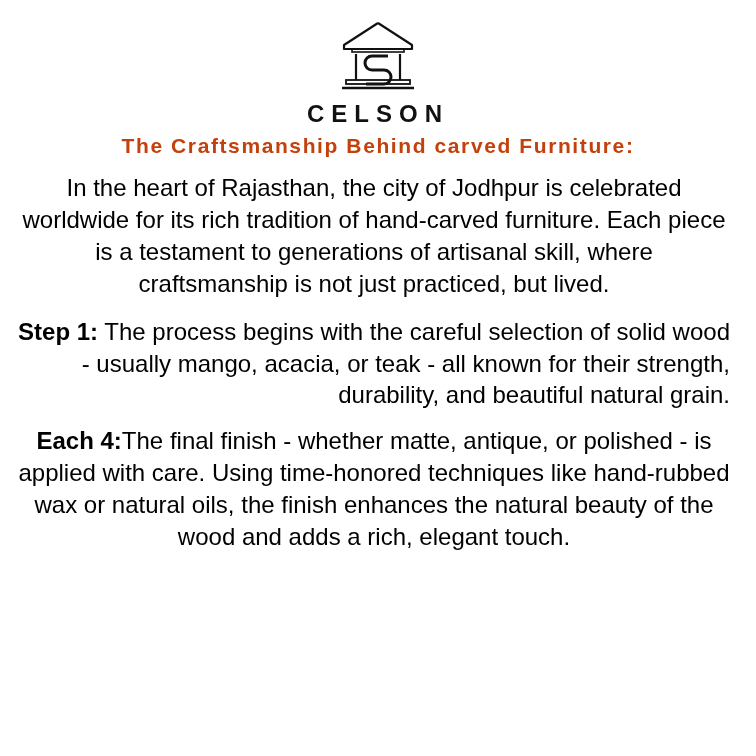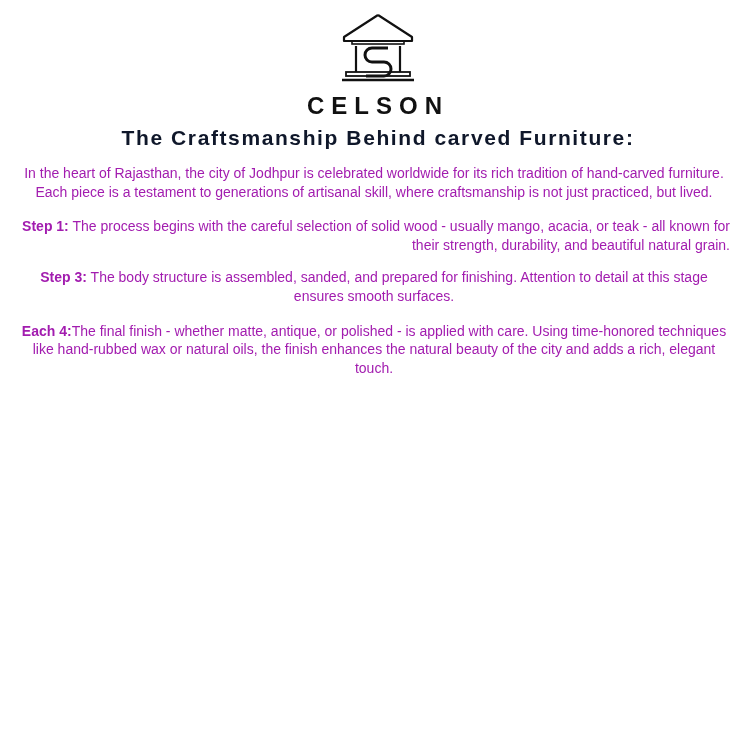--- a/index.html
+++ b/index.html
@@ -11,21 +11,21 @@
     height: 756px;
     background: #ffffff;
     font-family: "Liberation Sans", sans-serif;
     color: #111111;
     overflow: hidden;
   }
   .page {
     width: 756px;
     height: 700px;
     box-sizing: border-box;
-    padding: 8px 18px 10px 18px;
+    padding: 16px 18px 10px 18px;
     display: flex;
     flex-direction: column;
     align-items: center;
   }
   .logo-wrap {
     margin-top: 2px;
     margin-bottom: 2px;
     display: flex;
     justify-content: center;
     align-items: center;
@@ -38,28 +38,28 @@
     margin-top: 2px;
     margin-bottom: 6px;
     color: #111111;
   }
   .headline {
     font-size: 21px;
     font-weight: bold;
     letter-spacing: 1.6px;
     text-align: center;
     margin-bottom: 14px;
-    color: #0f172a;
+    color: #c2410c;
   }
   p {
     margin: 0 8px 16px 0;
     text-align: center;
-    font-size: 14px;
+    font-size: 24px;
     line-height: 1.33;
-    color: #a21caf;
+    color: #000000;
     max-width: 716px;
   }
   p.tight {
     margin-bottom: 14px;
     text-align: right;
   }
   p.nogap {
     margin-bottom: 2px;
   }
   .step-label {
@@ -90,22 +90,19 @@
 
   <p>
     <span>In the heart of Rajasthan, the city of Jodhpur is celebrated worldwide for its rich tradition of hand-carved furniture. Each piece is a testament to generations of artisanal skill, where craftsmanship is not just practiced, but lived.</span>
   </p>
 
   <p class="tight">
     <span class="step-label">Step 1:</span><span>  The process begins with the careful selection of solid wood - usually mango, acacia, or teak - all known for their strength, durability, and beautiful natural grain.</span>
   </p>
 
 
-  <p>
-    <span class="step-label">Step 3:</span><span> The body structure is assembled, sanded, and prepared for finishing. Attention to detail at this stage ensures smooth surfaces.</span>
-  </p>
 
   <p class="nogap">
-    <span class="step-label">Each 4:</span><span>The final finish - whether matte, antique, or polished - is applied with care. Using time-honored techniques like hand-rubbed wax or natural oils, the finish enhances the natural beauty of the city and adds a rich, elegant touch.</span>
+    <span class="step-label">Each 4:</span><span>The final finish - whether matte, antique, or polished - is applied with care. Using time-honored techniques like hand-rubbed wax or natural oils, the finish enhances the natural beauty of the wood and adds a rich, elegant touch.</span>
   </p>
 
 
 </div>
 
 </body></html>

